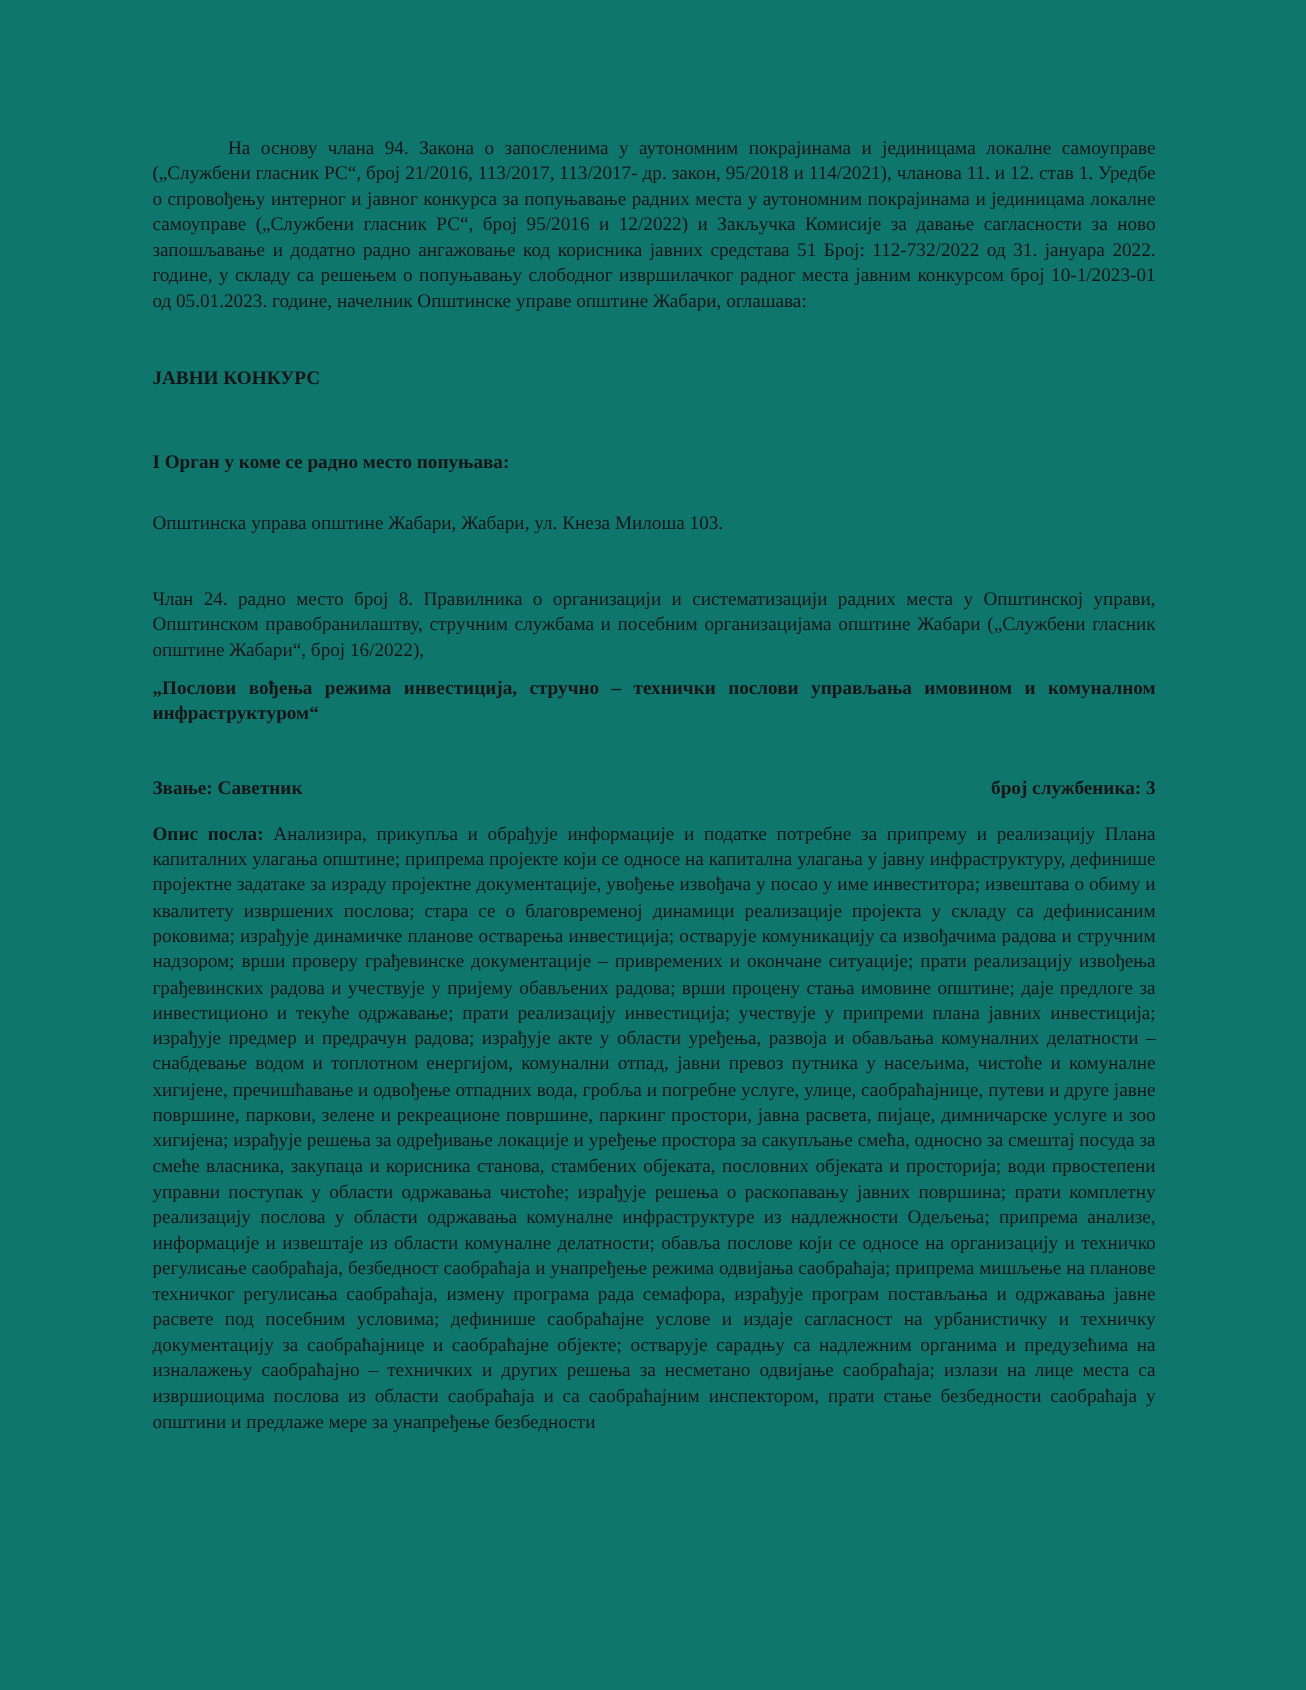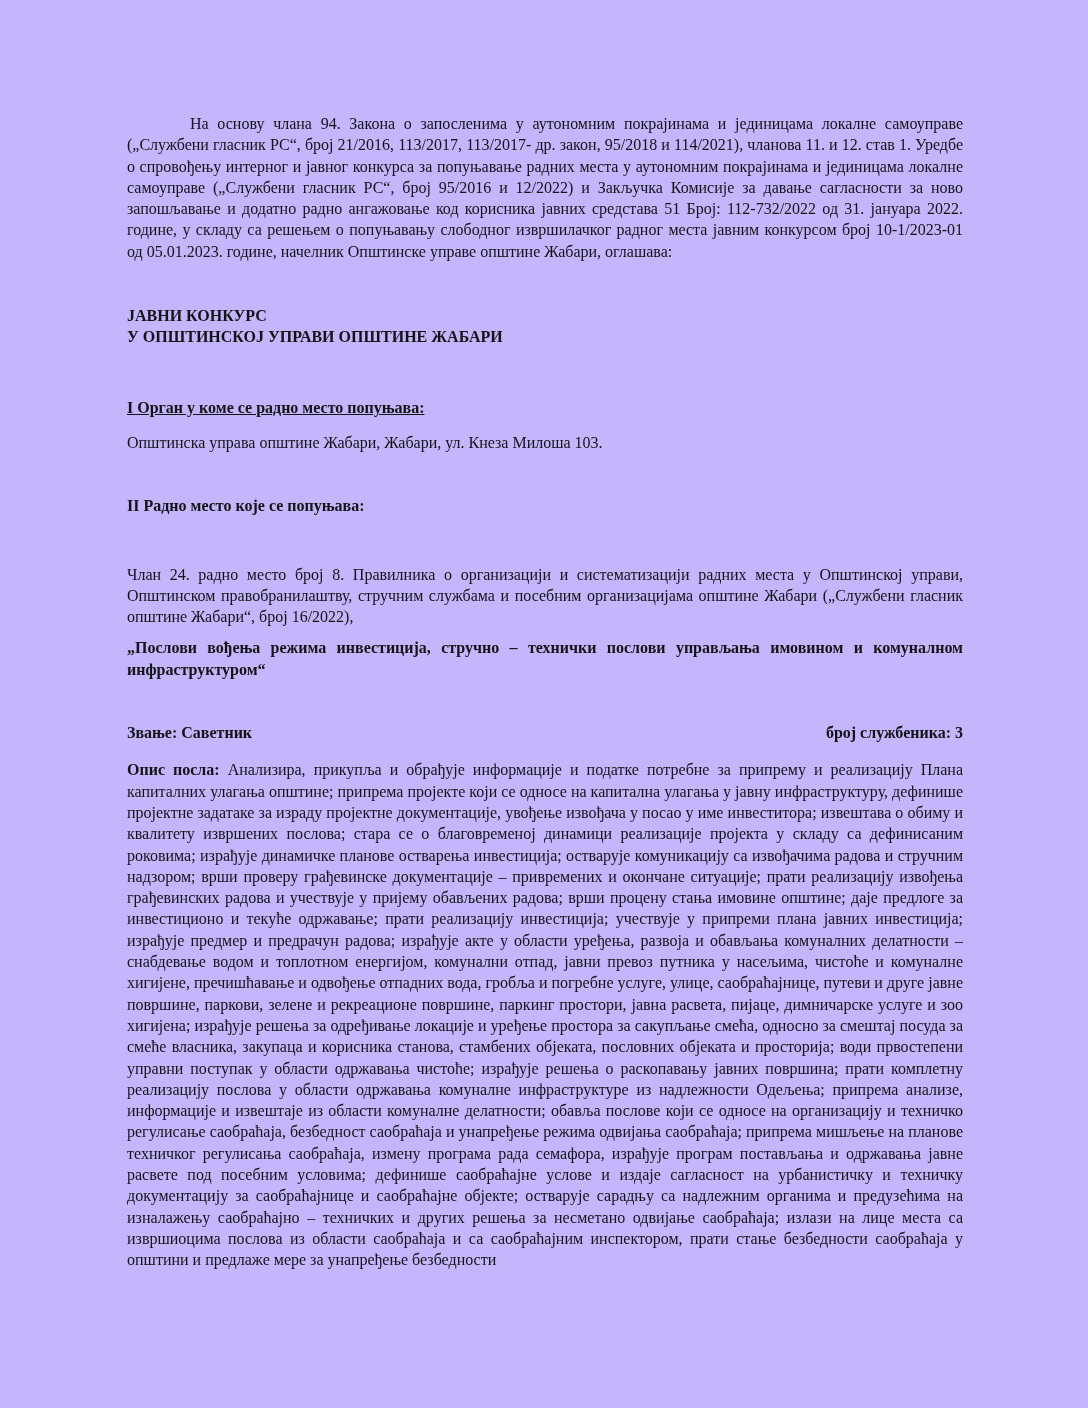--- a/index.html
+++ b/index.html
@@ -3,21 +3,21 @@
 <meta charset="utf-8">
 <style>
   html, body {
     margin: 0;
     padding: 0;
     background: #ffffff;
   }
   .page {
     width: 1088px;
     height: 1408px;
-    background: #c4b5fd;
+    background: #0f766e;
     color: #141414;
     font-family: "Liberation Serif", "DejaVu Serif", serif;
     font-size: 16px;
     line-height: 21.3px;
     box-sizing: border-box;
     padding: 113px 125px 0 127px;
     overflow: hidden;
   }
   p { margin: 0; }
 
@@ -26,22 +26,21 @@
     text-indent: 63px;
     margin-bottom: 43px;
   }
   .title-block {
     text-align: left;
     font-weight: bold;
     margin-bottom: 49px;
   }
   .h-sec1 {
     font-weight: bold;
-    margin-bottom: 14px;
-    text-decoration: underline;
+    margin-bottom: 29px;
   }
   .p-org {
     margin-bottom: 42px;
   }
   .h-sec2 {
     font-weight: bold;
     margin-bottom: 47px;
   }
   .p-clan {
     text-align: justify;
@@ -68,28 +67,26 @@
 </style>
 </head>
 <body>
 
 <div class="page">
 
   <p class="p-intro">На основу члана 94. Закона о запосленима у аутономним покрајинама и јединицама локалне самоуправе („Службени гласник РС“, број 21/2016, 113/2017, 113/2017- др. закон, 95/2018 и 114/2021), чланова 11. и 12. став 1. Уредбе о спровођењу интерног и јавног конкурса за попуњавање радних места у аутономним покрајинама и јединицама локалне самоуправе („Службени гласник РС“, број 95/2016 и 12/2022) и Закључка Комисије за давање сагласности за ново запошљавање и додатно радно ангажовање код корисника јавних средстава 51 Број: 112-732/2022 од 31. јануара 2022. године, у складу са решењем о попуњавању слободног извршилачког радног места јавним конкурсом број 10-1/2023-01 од 05.01.2023. године,  начелник Општинске управе општине Жабари, оглашава:</p>
 
   <div class="title-block">
     <div>ЈАВНИ КОНКУРС</div>
-    <div>У ОПШТИНСКОЈ УПРАВИ ОПШТИНЕ ЖАБАРИ</div>
   </div>
 
   <p class="h-sec1">I Орган у коме се радно место попуњава:</p>
 
   <p class="p-org">Општинска управа општине Жабари, Жабари, ул. Кнеза Милоша 103.</p>
 
-  <p class="h-sec2">II Радно место које се попуњава:</p>
 
   <p class="p-clan">Члан 24. радно место број 8. Правилника о организацији и систематизацији радних места у Општинској управи, Општинском правобранилаштву, стручним службама и посебним организацијама општине Жабари („Службени гласник општине Жабари“, број  16/2022),</p>
 
   <p class="p-job">„Послови вођења режима инвестиција, стручно – технички послови управљања имовином и комуналном инфраструктуром“</p>
 
   <div class="row-rank">
     <span>Звање: Саветник</span>
     <span>број службеника: 3</span>
   </div>
 

